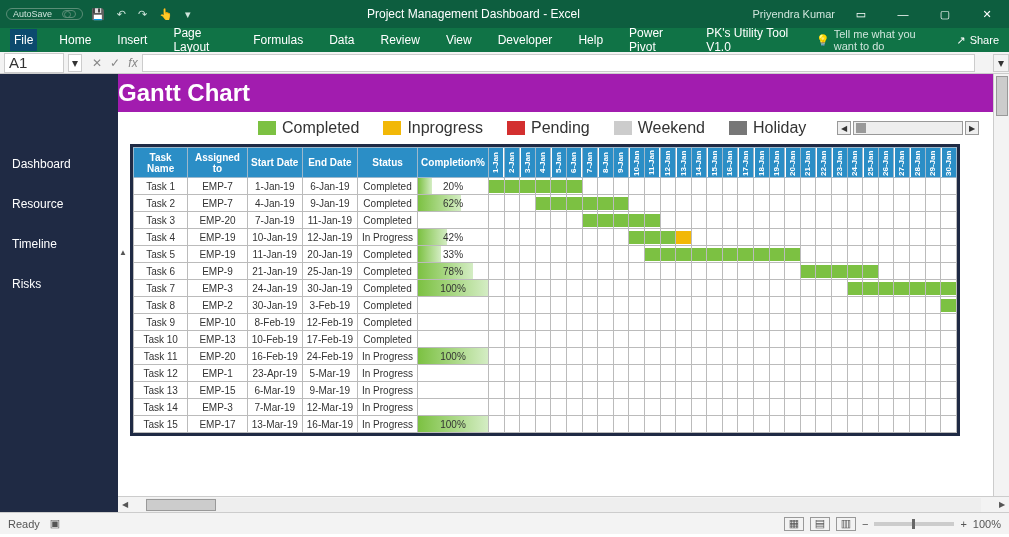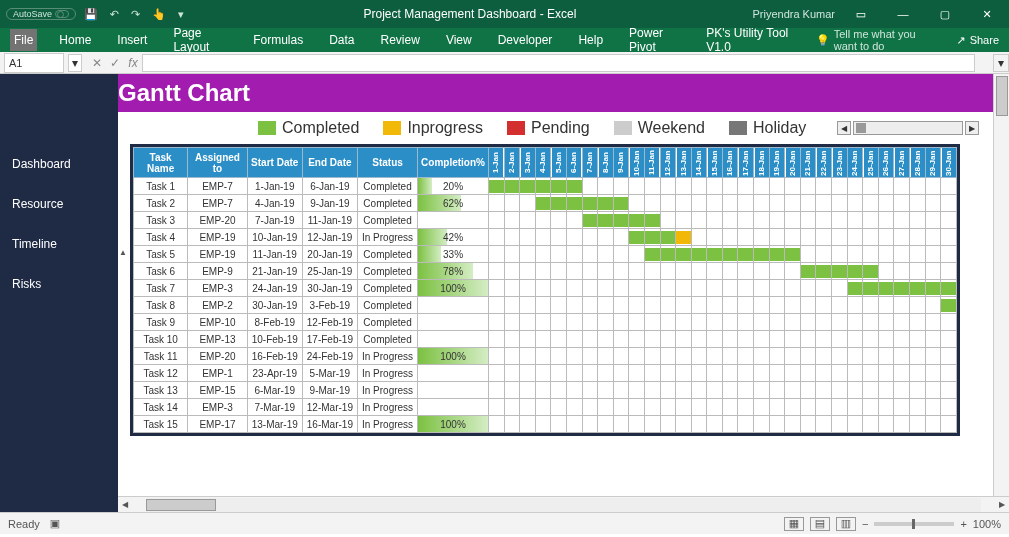--- a/index.html
+++ b/index.html
@@ -1,32 +1,32 @@
 <!DOCTYPE html>
 <html><head>
 <meta charset="utf-8">
 <style>
 *{box-sizing:border-box;margin:0;padding:0;font-family:"Segoe UI",Arial,sans-serif}
 body{width:1009px;height:537px;overflow:hidden;background:#fff;font-size:12px;color:#333}
 .titlebar{height:28px;background:#0d5e3f;display:flex;align-items:center;color:#cfe5dc;font-size:11px}
 .tb-left{display:flex;align-items:center;gap:4px;padding-left:6px}
 .tb-btn{padding:2px 4px;display:flex;align-items:center}
-.autosave{border:1px solid #5a8d76;border-radius:8px;padding:0 6px;font-size:9px;display:flex;align-items:center;gap:3px}
+.autosave{border:1px solid #5a8d76;border-radius:8px;padding:0 6px;font-size:9px;display:flex;align-items:center;gap:10px}
 .autosave-pill{width:14px;height:8px;border:1px solid #5a8d76;border-radius:4px;position:relative}
 .autosave-pill::after{content:"";position:absolute;left:1px;top:0;width:5px;height:5px;border:1px solid #5a8d76;border-radius:50%}
 .tb-center{flex:1;text-align:center;color:#fff;font-size:12px}
 .tb-right{display:flex;align-items:center;gap:10px;padding-right:6px}
 .win-btn{width:32px;height:22px;display:flex;align-items:center;justify-content:center;color:#fff}
 .ribbon-tabs{height:24px;background:#107346;display:flex;align-items:center;color:#fff;font-size:12px;padding-left:10px;gap:18px}
 .rtab{padding:4px 4px;cursor:pointer}
-.rtab.first{background:#737373}
+.rtab.first{background:#0c4a6e}
 .tell{display:flex;align-items:center;gap:4px;color:#cfe5dc;font-size:11px}
 .share-box{margin-left:auto;padding-right:10px;display:flex;align-items:center;gap:4px;color:#fff;font-size:11px}
 .formula-bar{height:22px;background:#f3f3f3;border-bottom:1px solid #ccc;display:flex;align-items:center}
-.name-box{width:60px;height:18px;border:1px solid #ccc;background:#fff;margin:0 4px;padding:9px 4px;font-size:11px;display:flex;align-items:center}
+.name-box{width:60px;height:18px;border:1px solid #ccc;background:#fff;margin:0 4px;padding:9px 4px;font-size:15px;display:flex;align-items:center}
 .fb-dd{width:14px;border:1px solid #ccc;height:18px;background:#fff;display:flex;align-items:center;justify-content:center}
 .fb-sep{width:6px}
 .fx-btn{width:18px;height:18px;display:flex;align-items:center;justify-content:center;color:#888}
 .fx-input{flex:1;height:18px;border:1px solid #ccc;background:#fff;margin-right:18px}
 .fb-expand{width:16px;height:18px;border:1px solid #ccc;display:flex;align-items:center;justify-content:center}
 .sheet{position:relative;height:438px;background:#fff;display:flex}
 .nav-col{width:118px;background:#1f2a44;color:#fff;font-size:12px}
 .nav-title-area{height:70px;background:#1f2a44}
 .nav-item{height:40px;display:flex;align-items:center;padding-left:12px;cursor:pointer}
 .nav-item.active{background:#f2b807;color:#000}

